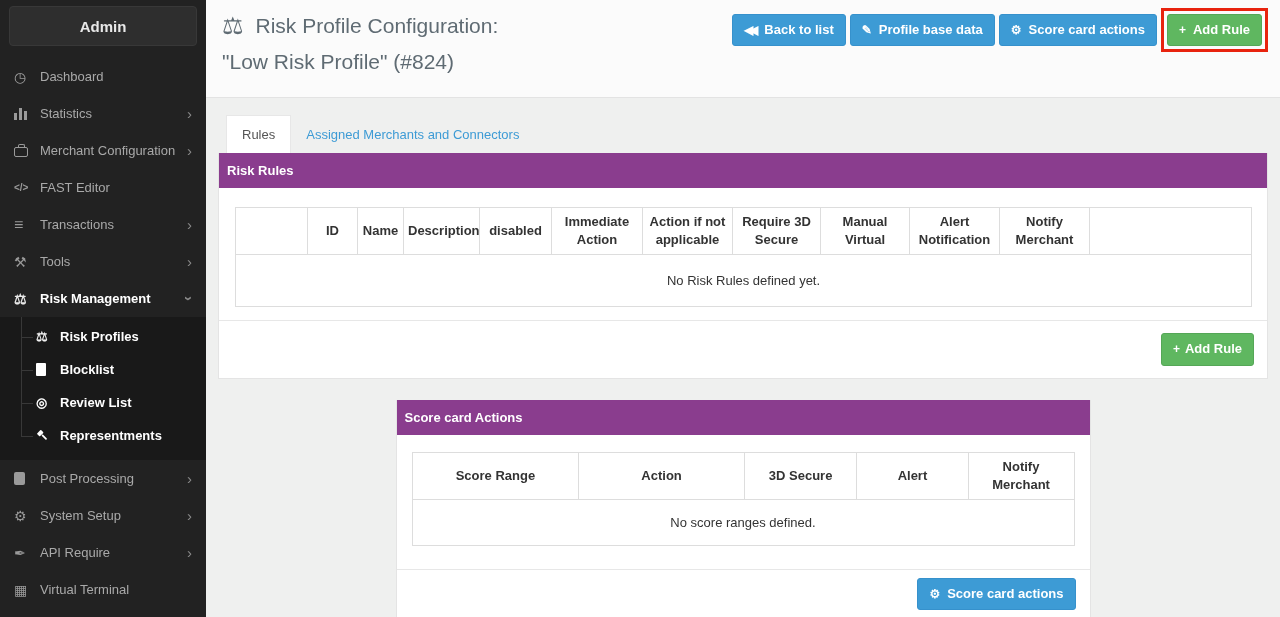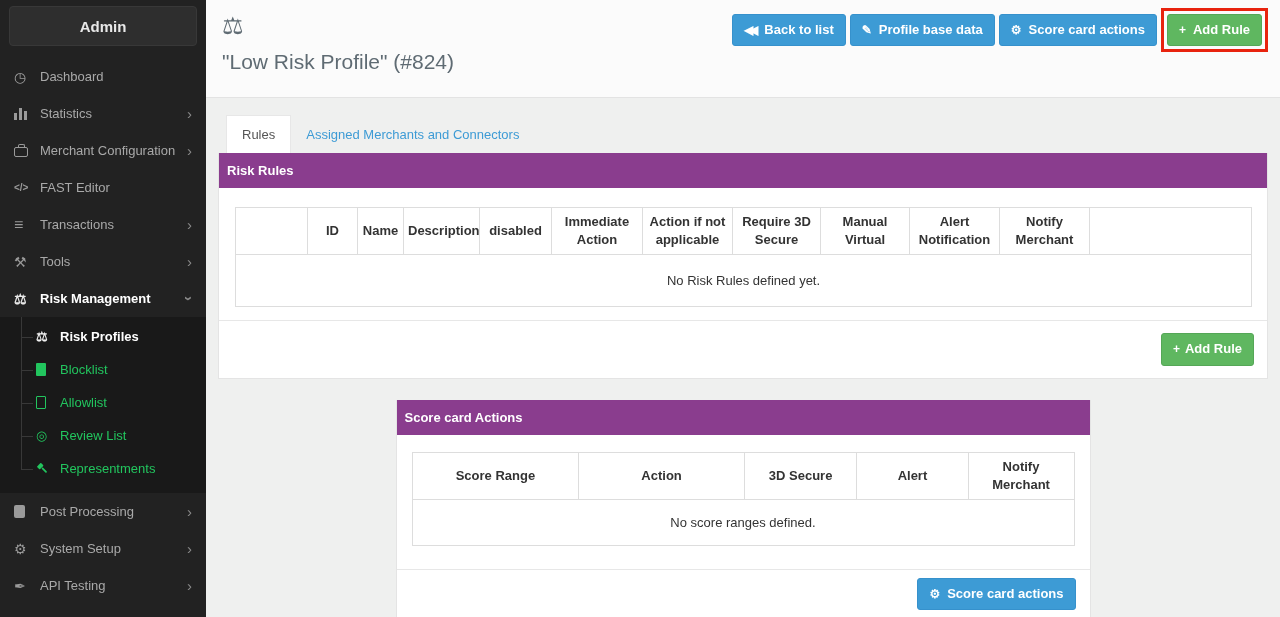--- a/index.html
+++ b/index.html
@@ -19,21 +19,21 @@
     font-size:14px; color:#9a9a9a; }
   .nav-item.active-parent { color:#ffffff; font-weight:700; }
   .nav-item.active-parent .ico { color:#e8e8e8; }
   .chev { margin-left:auto; color:#8a8a8a; font-size:15px; }
   .chev.down { display:inline-block; transform:rotate(90deg); }
 
   .submenu { background:#191919; padding:3px 0 8px; position:relative; }
   .submenu::before { content:""; position:absolute; left:21px; top:0;
     height:calc(100% - 24px); border-left:1px solid #383838; }
   .sub-item { height:33px; display:flex; align-items:center;
-    padding-left:36px; position:relative; color:#22c55e; cursor:pointer; }
+    padding-left:36px; position:relative; color:#ffffff; cursor:pointer;font-weight:bold; }
   .sub-item::before { content:""; position:absolute; left:21px; top:50%;
     width:12px; border-top:1px solid #383838; }
   .sub-item .ico { width:24px; display:inline-flex; align-items:center;
     font-size:13px; }
   .sub-item.active { color:#ffffff; font-weight:700; }
   .sub-item.active .ico { color:#f0f0f0; }
 
   
   .icon-bars { display:inline-flex; align-items:flex-end; gap:2px; height:12px; }
   .icon-bars i { display:block; width:3px; background:currentColor; }
@@ -150,26 +150,20 @@
       <span class="ico">⚖</span>
       <span>Risk Profiles</span>
     </div>
     <div class="sub-item">
       <span class="ico">
           <span class="icon-file-solid"></span>
         </span>
       <span>Blocklist</span>
     </div>
     <div class="sub-item">
-      <span class="ico">
-          <span class="icon-file-line"></span>
-        </span>
-      <span>Allowlist</span>
-    </div>
-    <div class="sub-item">
       <span class="ico">◎</span>
       <span>Review List</span>
     </div>
     <div class="sub-item">
       <span class="ico">
           <svg width="13" height="13" viewBox="0 0 16 16" fill="currentColor">
             <g transform="rotate(-45 8 8)">
               <rect x="4.5" y="1.5" width="7" height="5" rx="1"></rect>
               <rect x="7" y="7" width="2.2" height="8" rx="1"></rect>
             </g>
@@ -186,34 +180,35 @@
     <span>Post Processing</span>
     <span class="chev">›</span>
   </div>
   <div class="nav-item">
     <span class="ico">⚙</span>
     <span>System Setup</span>
     <span class="chev">›</span>
   </div>
   <div class="nav-item">
     <span class="ico">✒</span>
-    <span>API Testing</span>
+    <span>API Require</span>
     <span class="chev">›</span>
   </div>
   <div class="nav-item">
     <span class="ico">▦</span>
     <span>Virtual Terminal</span>
   </div>
 </div>
 
 <div class="main">
 
   <div class="page-header">
     <div class="title-line1">
       <span class="scale">⚖</span>
+      <span>Risk Profile Configuration:</span>
     </div>
     <div class="title-line2">"Low Risk Profile" (#824)</div>
 
     <div class="header-buttons">
       <button class="btn btn-blue">
         <span class="bicon back-ic">◀◀</span>
         <span>Back to list</span>
       </button>
       <button class="btn btn-blue">
         <span class="bicon">✎</span>

